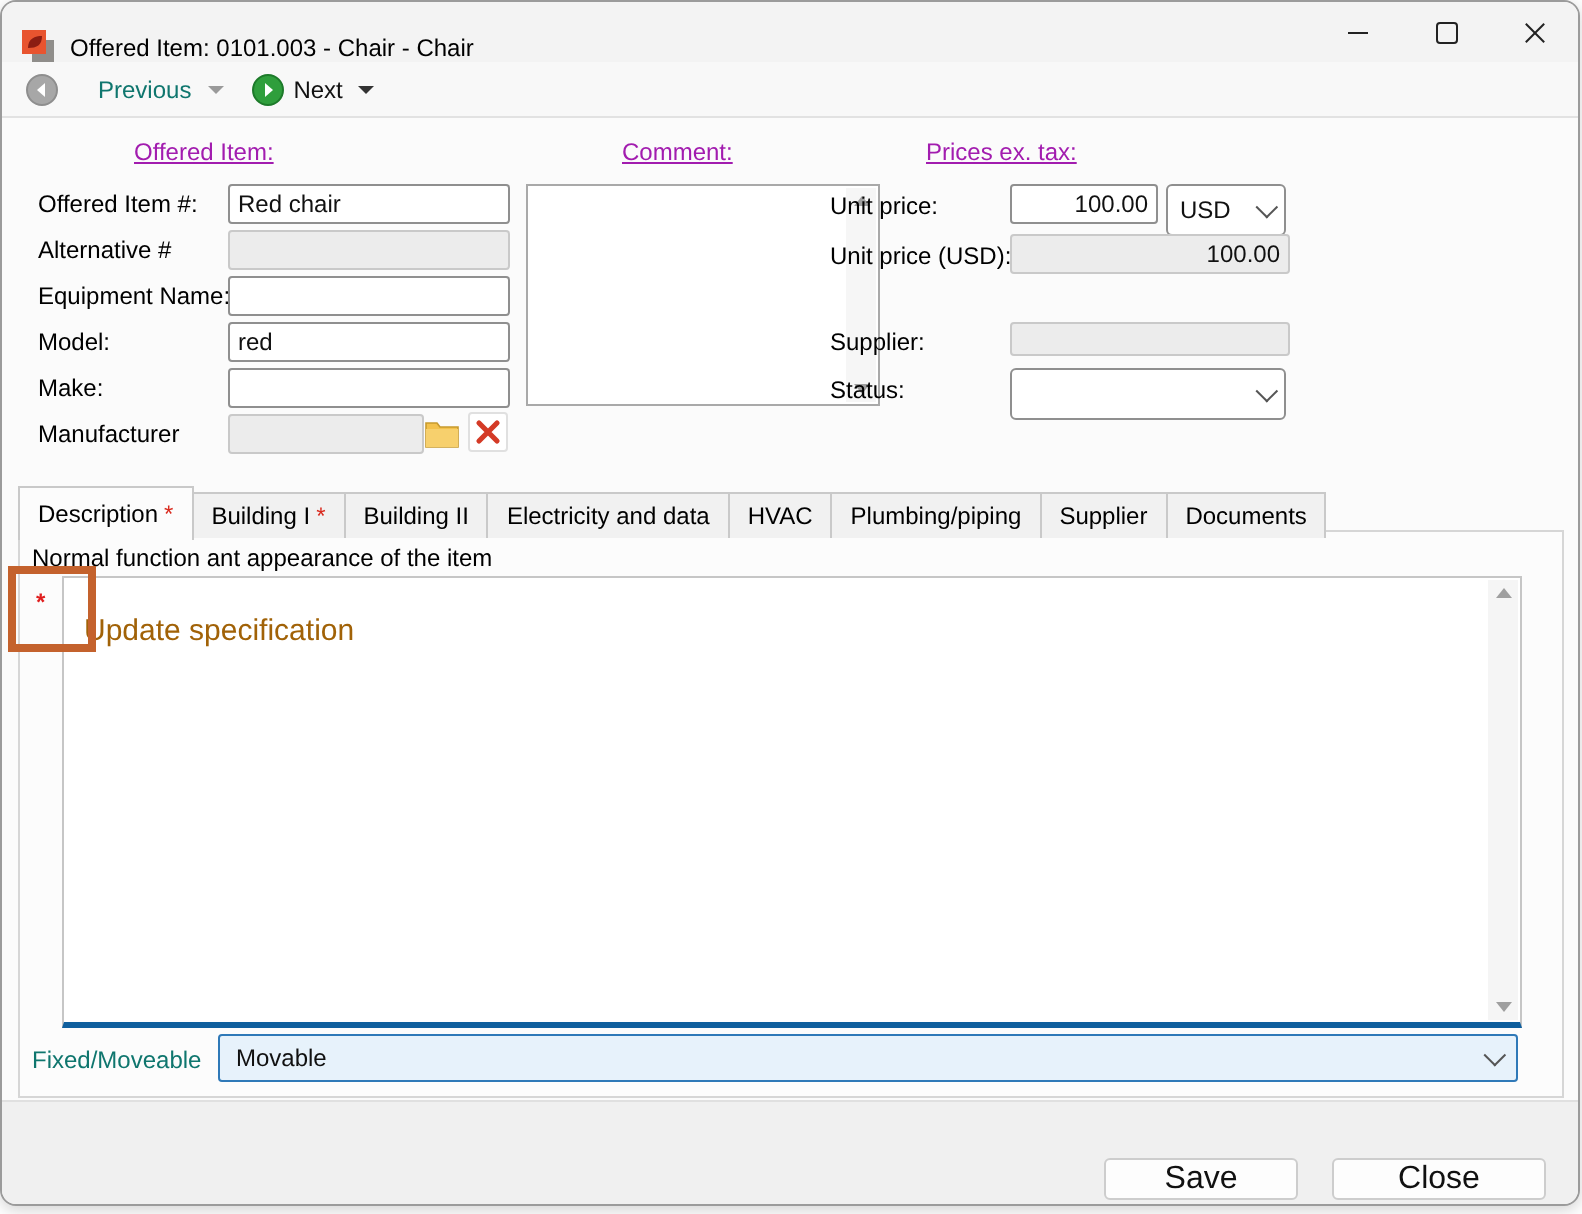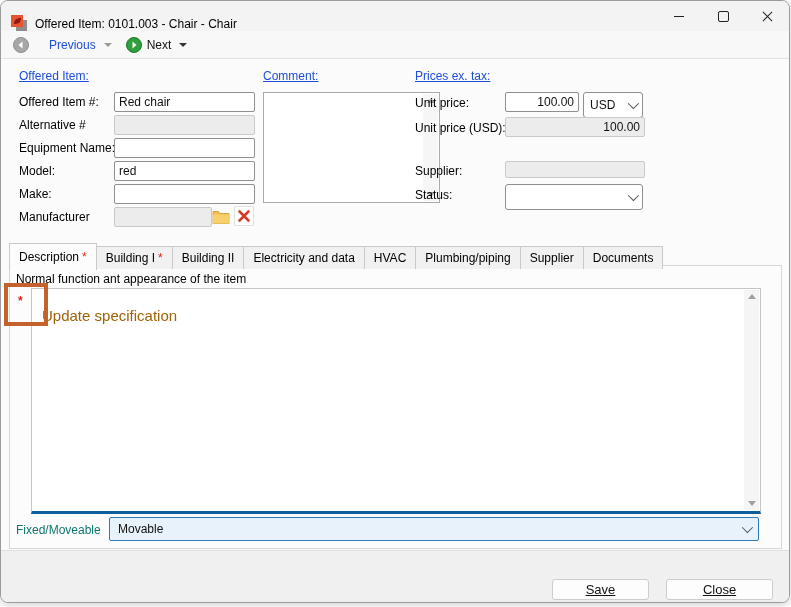--- a/index.html
+++ b/index.html
@@ -16,26 +16,26 @@
   .glyph-max{width:9px;height:9px;border:1px solid #222;border-radius:2px;}
   .glyph-close{position:relative;width:11px;height:11px;}
   .glyph-close::before,.glyph-close::after{content:"";position:absolute;left:-1px;top:5px;width:13px;height:1px;background:#222;}
   .glyph-close::before{transform:rotate(45deg);}
   .glyph-close::after{transform:rotate(-45deg);}
 
   
   .toolbar{position:absolute;left:0;top:30px;right:0;height:28px;background:#f8f8f8;border-bottom:1px solid #e2e2e2;display:flex;align-items:center;padding-left:12px;box-sizing:border-box;}
   .tb-group{display:flex;align-items:center;margin-right:14px;}
   .tb-label{margin:0 4px 0 5px;}
-  .tb-label.disabled{color:#1d4ed8;margin-left:20px;}
+  .tb-label.disabled{color:#0f766e;margin-left:20px;}
   .caret{width:0;height:0;border-left:4px solid transparent;border-right:4px solid transparent;border-top:4px solid #333;margin-left:4px;}
   .caret.disabled{border-top-color:#9a9a9a;}
 
   
-  .hdr{position:absolute;text-decoration:underline;color:#1d4ed8;}
+  .hdr{position:absolute;text-decoration:underline;color:#a21caf;margin-left:48px;}
   .lbl{position:absolute;color:#000;white-space:nowrap;}
   .tb{position:absolute;height:18px;border:1px solid #8f8f8f;border-radius:2px;background:#fff;font-family:"Liberation Sans",sans-serif;font-size:12px;padding:0 4px;box-sizing:content-box;color:#111;}
   .tb.disabled{background:#ececec;border-color:#c9c9c9;}
   .tb.num{text-align:right;}
   .combo{position:absolute;border:1px solid #8f8f8f;border-radius:3px;background:#fff;display:flex;align-items:center;padding:12px 6px;box-sizing:border-box;}
   .chev{margin-left:auto;width:7px;height:7px;border-right:1.4px solid #555;border-bottom:1.4px solid #555;transform:rotate(45deg) translateY(-2px);}
   .icon-btn{position:absolute;width:20px;height:20px;display:flex;align-items:center;justify-content:center;background:transparent;border:none;padding:0;}
   .icon-btn.bordered{border:1px solid #e0e0e0;border-radius:2px;background:#fff;}
 
   
@@ -56,21 +56,21 @@
   .req-star{position:absolute;left:17px;top:293px;color:#e01e1e;font-weight:bold;}
   .bigtext{position:absolute;left:30px;top:287px;width:730px;height:226px;background:#fff;border:1px solid #c6c6c6;border-bottom:3px solid #0f5f9e;box-sizing:border-box;}
   .bigtext .content{position:absolute;left:10px;top:18px;right:24px;font-size:15px;color:#a16207;}
   .bigtext .vscroll{background:#f5f5f5;}
 
   .fixed-label{position:absolute;left:15px;top:522px;color:#0f766e;}
   .fixed-combo{position:absolute;left:108px;top:516px;width:650px;height:24px;background:#e7f2fb;border:1px solid #2f79b8;border-radius:2px;display:flex;align-items:center;padding:0 8px;box-sizing:border-box;}
 
   
   .footer{position:absolute;left:0;right:0;top:549px;bottom:0;background:#f0f0f0;border-top:1px solid #e0e0e0;}
-  .btn{position:absolute;height:21px;background:#fdfdfd;border:1px solid #cdcdcd;border-radius:3px;font-family:"Liberation Sans",sans-serif;font-size:13px;color:#111;display:flex;align-items:center;justify-content:center;text-decoration:underline;}
+  .btn{position:absolute;height:21px;background:#fdfdfd;border:1px solid #cdcdcd;border-radius:3px;font-family:"Liberation Sans",sans-serif;font-size:16px;color:#111;display:flex;align-items:center;justify-content:center;}
 
   
   .annotation-box{position:absolute;left:3px;top:282px;width:36px;height:35px;border:4px solid #c4622d;z-index:50;pointer-events:none;}
 </style>
 </head>
 <body>
 
 <div class="screen">
   <div class="window">
 

